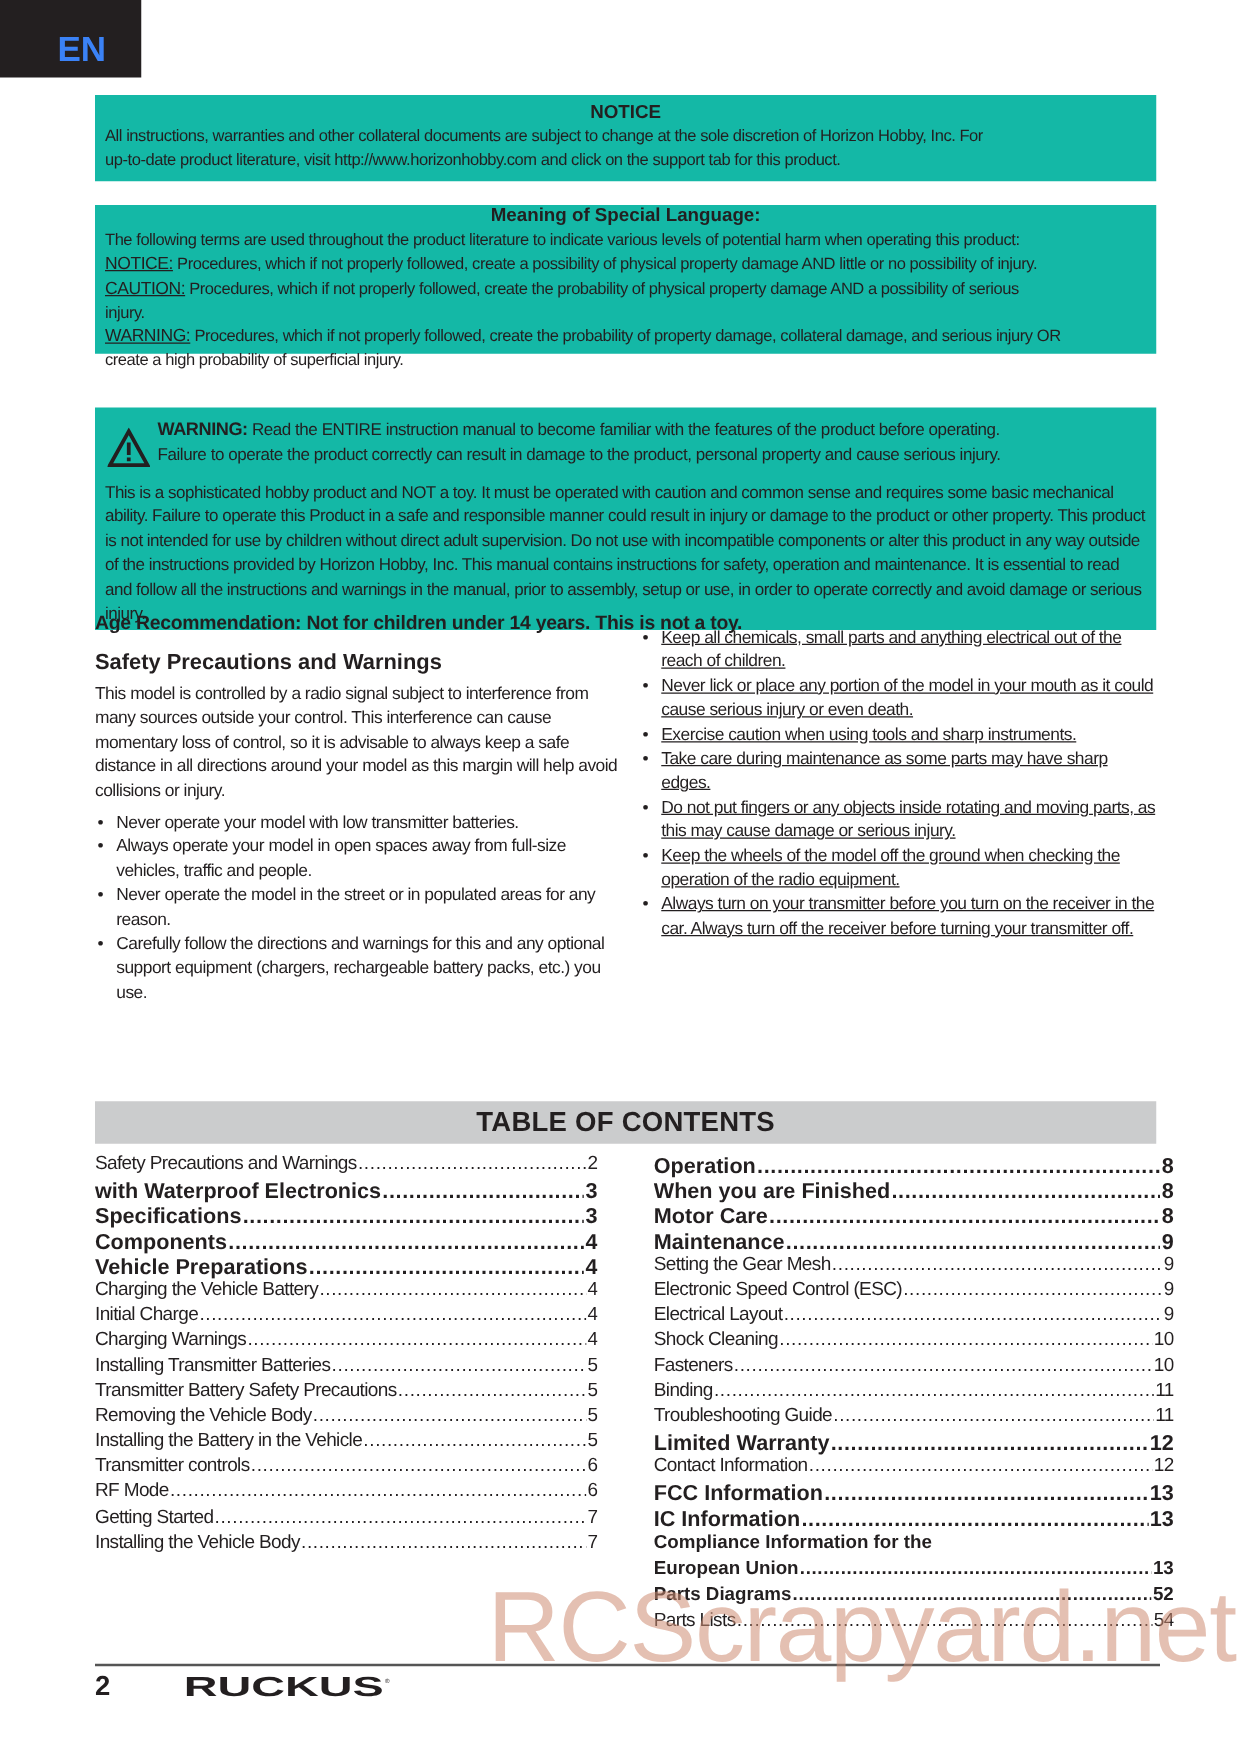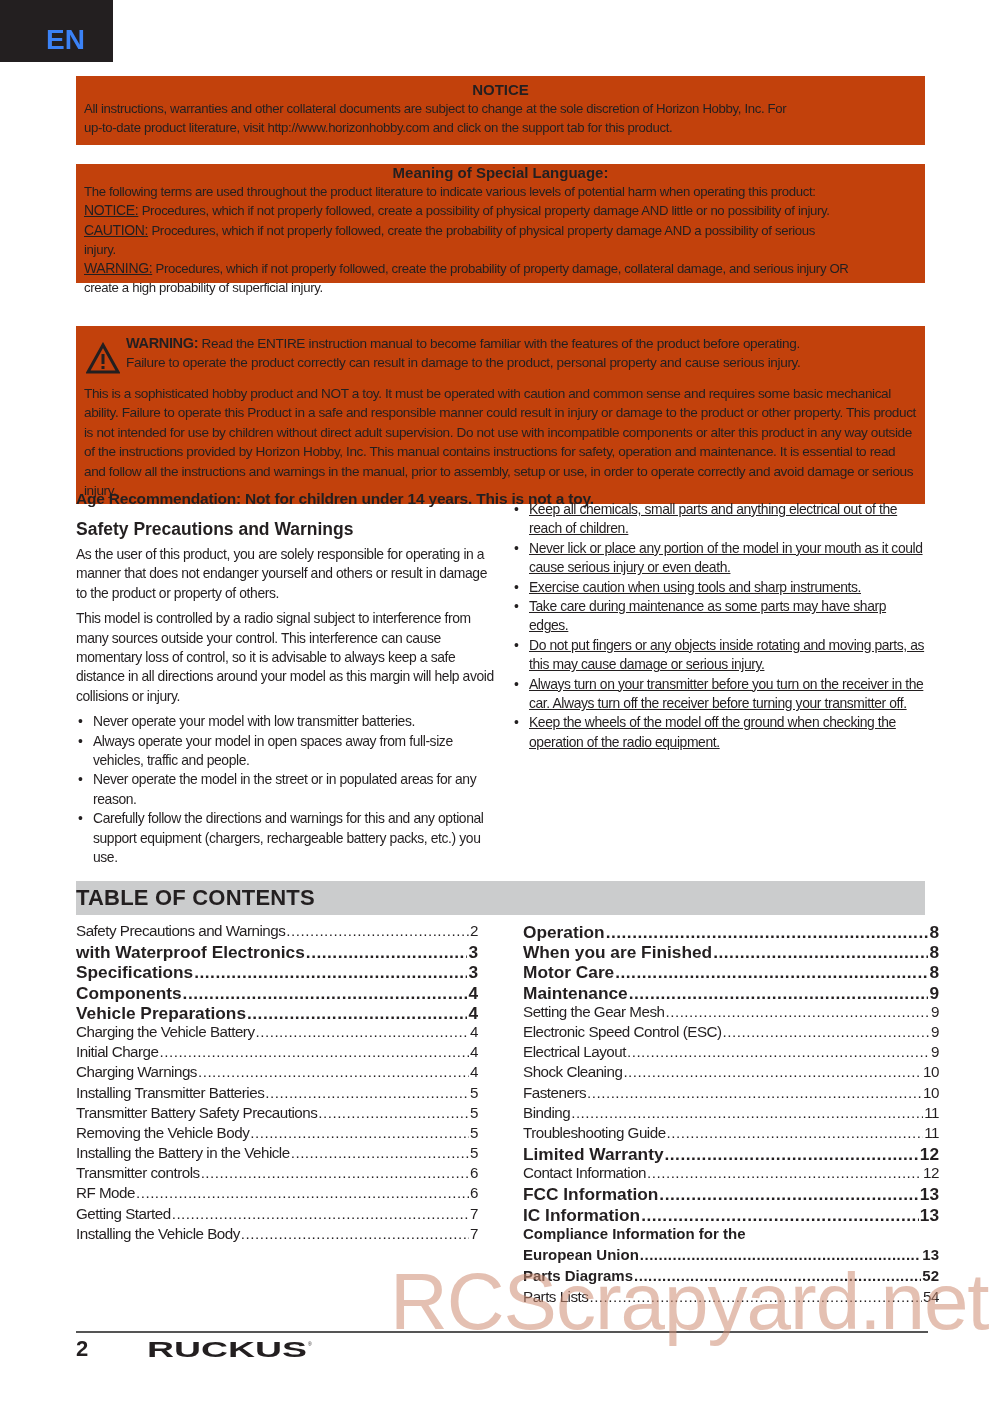--- a/index.html
+++ b/index.html
@@ -2,21 +2,21 @@
 <html><head>
 <meta charset="utf-8">
 <style>
   * { box-sizing: border-box; margin: 0; padding: 0; }
   html, body { width: 1000px; height: 1406px; background: #ffffff; }
   body { position: relative; font-family: "Liberation Sans", sans-serif; color: #231f20; overflow: hidden; }
   .cond { font-family: "Liberation Sans Narrow", "Liberation Sans", sans-serif; font-stretch: condensed; }
 
   .lang-tab { position: absolute; left: 0; top: 0; width: 113px; height: 62px; background: #231f20; color: #3b82f6; font-weight: bold; font-size: 28px; display: flex; align-items: flex-end; padding: 0 0 6px 46px; }
 
-  .box { position: absolute; left: 76px; width: 849px; background: #c2410c; }
+  .box { position: absolute; left: 76px; width: 849px; background: #14b8a6; }
   .notice-box { top: 76px; height: 69px; padding: 5px 8px; }
   .box-title { text-align: center; font-weight: bold; font-size: 15px; line-height: 18px; }
   .box-text { font-size: 13.2px; line-height: 19.3px; letter-spacing: -0.35px; transform-origin: left; }
 
   .special-box { top: 164px; height: 119px; padding: 0 8px; }
   .term-label { font-weight: normal; text-decoration: underline; font-size: 14px; }
 
   .warn-box { top: 306px; height: 178px; padding: 8px 8px; margin-top: 20px; }
   .warn-row { display: flex; align-items: flex-start; }
   .warn-icon { width: 34px; height: 34px; margin: 8px 6px 0 2px; flex: none; }
@@ -28,21 +28,21 @@
 
   .col { position: absolute; width: 420px; }
   .col-left { left: 76px; top: 517px; }
   .col-right { left: 512px; top: 500px; width: 415px; text-decoration: underline; }
   .sec-title { font-weight: bold; font-size: 17.5px; line-height: 24px; margin-bottom: 4px; }
   .para { font-size: 13.9px; line-height: 19.4px; letter-spacing: -0.4px; margin-bottom: 6px; }
   ul.bullets { list-style: none; }
   ul.bullets li { position: relative; padding-left: 17px; font-size: 13.9px; line-height: 19.4px; letter-spacing: -0.4px; }
   ul.bullets li::before { content: "\2022"; position: absolute; left: 2px; top: 0; }
 
-  .toc-header { position: absolute; left: 76px; top: 881px; width: 849px; height: 34px; background: #cbcccd; font-weight: bold; font-size: 22px; line-height: 34px; letter-spacing: 0.2px; }
+  .toc-header { position: absolute; left: 76px; top: 881px; width: 849px; height: 34px; background: #cbcccd; text-align: center; font-weight: bold; font-size: 22px; line-height: 34px; letter-spacing: 0.2px; }
 
   .toc-col { position: absolute; }
   .toc-left { left: 76px; top: 922px; width: 402px; }
   .toc-right { left: 523px; top: 922px; width: 416px; }
   .toc-item { display: flex; align-items: baseline; white-space: nowrap; overflow: hidden; height: 20.2px; }
   .toc-item .lbl { flex: none; }
   .toc-item .dots { flex: 1; overflow: hidden; margin: 0 1px; }
   .toc-item .dots::before { content: "........................................................................................................................................................................................................"; letter-spacing: 0.5px; }
   .toc-item .pg { flex: none; }
   .toc-item.normal { font-size: 15.2px; letter-spacing: -0.5px; }
@@ -89,39 +89,38 @@
       <span>Failure to operate the product correctly can result in damage to the product, personal property and cause serious injury.</span>
     </div>
   </div>
   <div class="warn-para">This is a sophisticated hobby product and NOT a toy. It must be operated with caution and common sense and requires some basic mechanical ability.  Failure to operate this Product in a safe and responsible manner could result in injury or damage to the product or other property. This product is not intended for use by children without direct adult supervision. Do not use with incompatible components or alter this product in any way outside of the instructions provided by Horizon Hobby, Inc. This manual contains instructions for safety, operation and maintenance. It is essential to read and follow all the instructions and warnings in the manual, prior to assembly, setup or use, in order to operate correctly and avoid damage or serious injury.</div>
 </section>
 
 <div class="age">Age Recommendation: Not for children under 14 years. This is not a toy.</div>
 
 <section class="col col-left">
   <h2 class="sec-title">Safety Precautions and Warnings</h2>
-  <p class="para cond">As the user of this product, you are solely responsible for operating in a manner that does not endanger yourself and others or result in damage to the product or property of others.</p>
   <p class="para cond">This model is controlled by a radio signal subject to interference from many sources outside your control. This interference can cause momentary loss of control, so it is advisable to always keep a safe distance in all directions around your model as this margin will help avoid collisions or injury.</p>
   <ul class="bullets cond">
     <li>Never operate your model with low transmitter batteries.</li>
     <li>Always operate your model in open spaces away from full-size vehicles, traffic and people.</li>
     <li>Never operate the model in the street or in populated areas for any reason.</li>
     <li>Carefully follow the directions and warnings for this and any optional support equipment (chargers, rechargeable battery packs, etc.) you use.</li>
   </ul>
 </section>
 
 <section class="col col-right">
   <ul class="bullets cond">
     <li>Keep all chemicals, small parts and anything electrical out of the reach of children.</li>
     <li>Never lick or place any portion of the model in your mouth as it could cause serious injury or even death.</li>
     <li>Exercise caution when using tools and sharp instruments.</li>
     <li>Take care during maintenance as some parts may have sharp edges.</li>
     <li>Do not put fingers or any objects inside rotating and moving parts, as this may cause damage or serious injury.</li>
+    <li>Keep the wheels of the model off the ground when checking the operation of the radio equipment.</li>
     <li>Always turn on your transmitter before you turn on the receiver in the car. Always turn off the receiver before turning your transmitter off.</li>
-    <li>Keep the wheels of the model off the ground when checking the operation of the radio equipment.</li>
   </ul>
 </section>
 
 <div class="toc-header"><span>TABLE OF CONTENTS</span></div>
 
 <nav class="toc-col toc-left" id="toc-left">
     <div class="toc-item normal cond">
       <span class="lbl">Safety Precautions and Warnings</span>
       <span class="dots"></span>
       <span class="pg">2</span>

